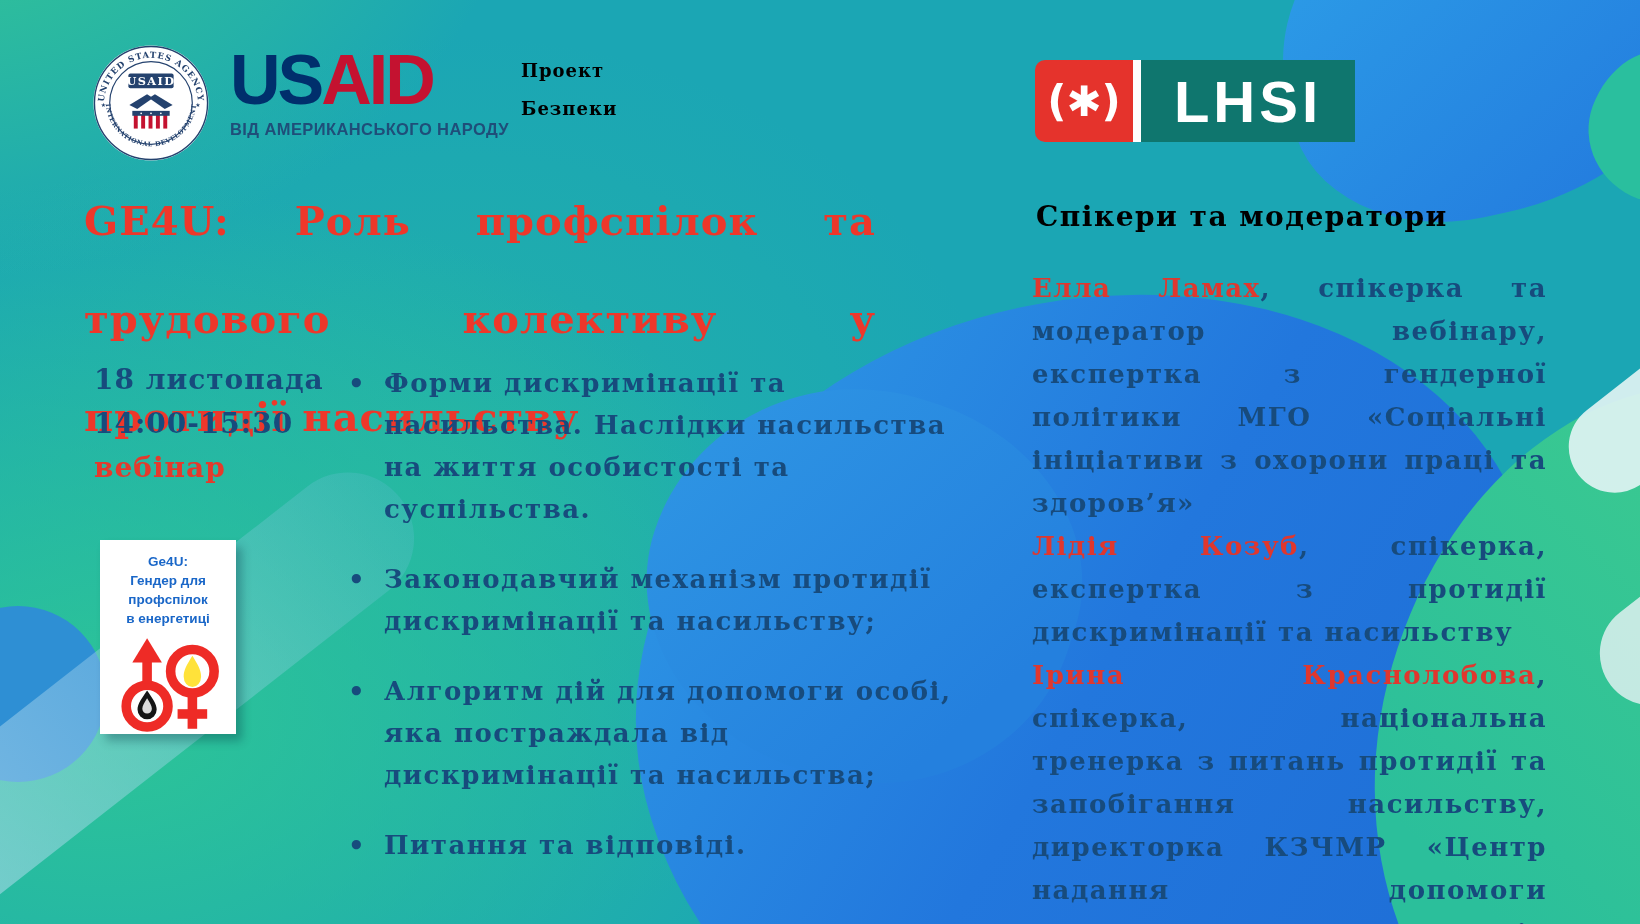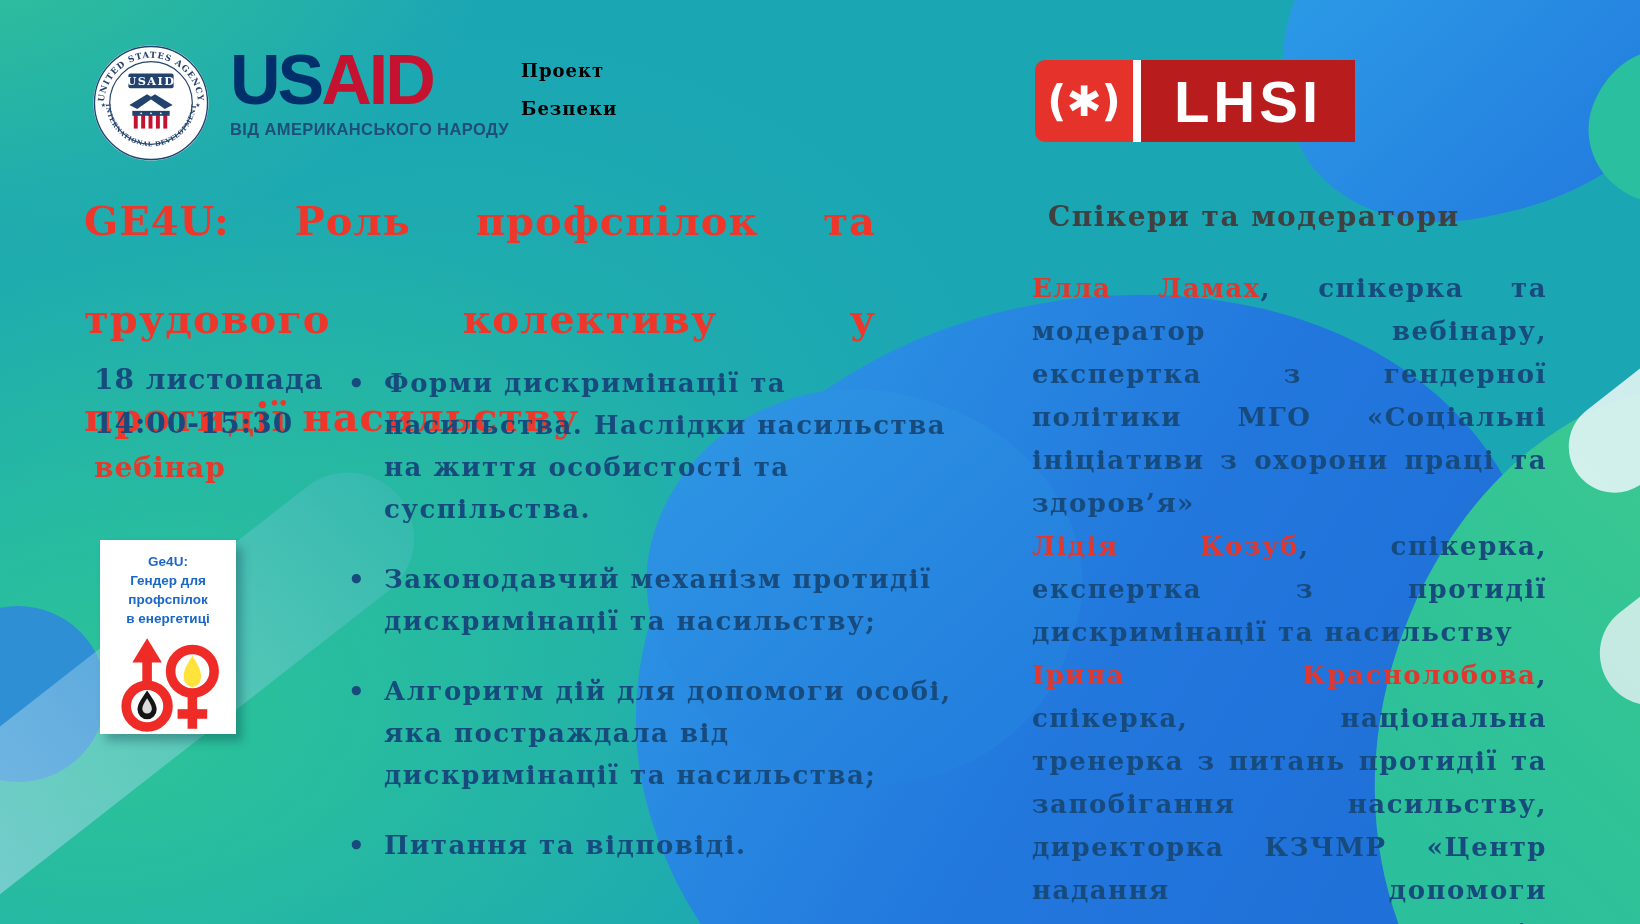--- a/index.html
+++ b/index.html
@@ -50,21 +50,21 @@
   .tagline{margin-top:4px;font-size:16.5px;font-weight:700;letter-spacing:.4px;color:#1f4e79;}
 
   .project{position:absolute;left:521px;top:52px;font-size:18px;font-weight:700;line-height:38px;
     color:#000000;letter-spacing:1px;}
 
   .lhsi-lockup{position:absolute;left:1035px;top:60px;display:flex;height:82px;}
   .lhsi-red{width:98px;background:#e5332c;border-radius:10px 0 0 10px;display:flex;align-items:center;
     justify-content:center;color:#fff;font-size:42px;font-weight:800;
     font-family:"DejaVu Sans","Liberation Sans",sans-serif;}
   .lhsi-bar{width:8px;background:#ffffff;}
-  .lhsi-gray{width:214px;background:#b91c1c;display:flex;align-items:center;justify-content:center;
+  .lhsi-gray{width:214px;background:#0f766e;display:flex;align-items:center;justify-content:center;
     color:#fff;font-size:58px;font-weight:800;letter-spacing:4px;
     font-family:"Liberation Sans","DejaVu Sans",sans-serif;}
 
   
   .title{position:absolute;left:84px;top:196px;width:792px;font-size:40px;line-height:49px;
     font-weight:700;color:#ee372a;letter-spacing:1px;}
   .tline{text-align:justify;}
   .tline.just::after{content:"";display:inline-block;width:100%;height:0;}
   .tline.last{text-align:left;}
 
@@ -82,21 +82,21 @@
   .card svg{margin-top:5px;}
 
   
   .agenda{position:absolute;left:348px;top:362px;width:618px;margin:0;padding:0;list-style:none;}
   .agenda li{display:flex;margin:0 0 28px 0;font-size:26px;line-height:42px;font-weight:700;
     color:#174b7d;letter-spacing:1.5px;}
   .agenda .dot{flex:none;width:36px;}
 
   
   .speakers{position:absolute;left:1032px;top:200px;width:515px;}
-  .speakers h2{margin:0 0 34px 16px;font-size:28px;font-weight:700;color:#404040;letter-spacing:1.5px;}
+  .speakers h2{margin:0 0 34px 4px;font-size:28px;font-weight:700;color:#000000;letter-spacing:1.5px;}
   .speakers p{margin:0;font-size:26px;line-height:43px;font-weight:700;color:#174b7d;
     text-align:justify;letter-spacing:1.5px;}
   .sname{color:#e0372e;margin-top:23px;}
 </style>
 </head>
 <body>
 
 <div class="canvas">
   <div class="bg"></div>
   <div class="blob blue-main"></div>

